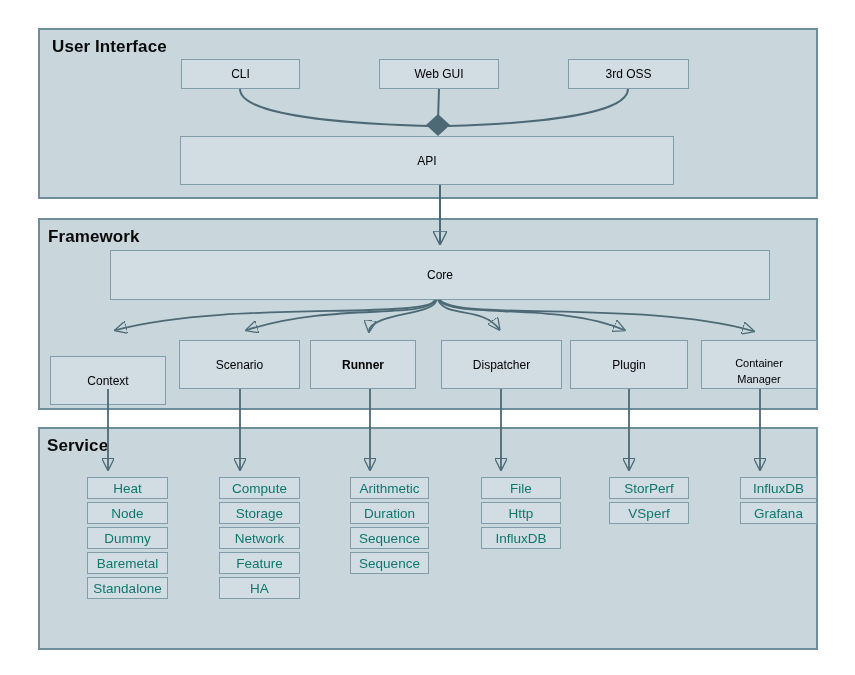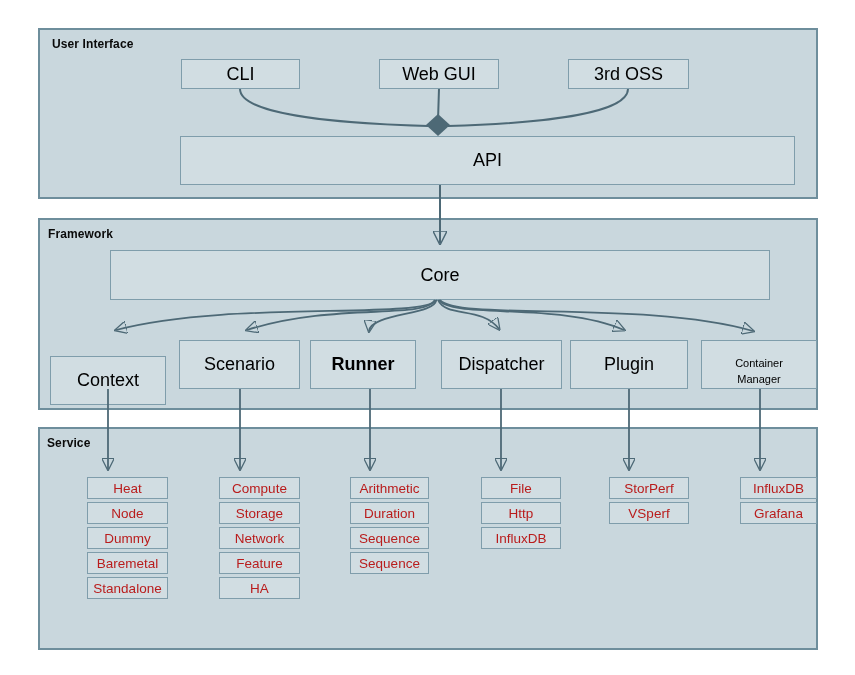--- a/index.html
+++ b/index.html
@@ -7,39 +7,39 @@
     width:855px;height:675px;background:#ffffff;
     font-family:"Liberation Sans", sans-serif;
     position:relative;overflow:hidden;color:#000;
   }
   #stage{position:absolute;left:0;top:0;width:855px;height:675px;}
   .section{
     position:absolute;box-sizing:border-box;
     background:#c9d7dd;border:2px solid #6e8e9c;
   }
   .sec-label{
-    position:absolute;font-weight:bold;font-size:12px;color:#0a0a0a;
+    position:absolute;font-weight:bold;font-size:17px;color:#0a0a0a;
     letter-spacing:0.1px;
   }
   .node{
     position:absolute;box-sizing:border-box;
     background:#d1dde2;border:1.5px solid #7f9dab;
     display:flex;align-items:center;justify-content:center;
-    font-size:18px;color:#000;text-align:center;
+    font-size:12px;color:#000;text-align:center;
   }
   .node.small-text{font-size:11px;line-height:1.45;align-items:flex-end;}
   .node.small-text .wrap{display:block;max-width:64px;}
   .svc-col{
     position:absolute;display:flex;flex-direction:column;gap:3px;
   }
   .svc-item{
     box-sizing:border-box;height:22px;
     background:#d1dde2;border:1.5px solid #7f9dab;
     display:flex;align-items:center;justify-content:center;
-    font-size:13.5px;color:#b91c1c;margin-left:39px;
+    font-size:13.5px;color:#0f766e;margin-left:39px;
   }
   svg.overlay{
     position:absolute;left:0;top:0;width:855px;height:675px;
     pointer-events:none;
   }
   svg.overlay path, svg.overlay line{stroke:#4d6976;fill:none;}
 </style>
 </head>
 <body>
 
@@ -50,21 +50,21 @@
 
   <div class="node" style="left:181px;top:59px;width:119px;height:30px;">
     <span>CLI</span>
   </div>
   <div class="node" style="left:379px;top:59px;width:120px;height:30px;">
     <span>Web GUI</span>
   </div>
   <div class="node" style="left:568px;top:59px;width:121px;height:30px;">
     <span>3rd OSS</span>
   </div>
-  <div class="node" style="left:180px;top:136px;width:615px;height:49px;">
+  <div class="node" style="left:180px;top:136px;width:494px;height:49px;">
     <span>API</span>
   </div>
 
   <div class="section" style="left:38px;top:218px;width:780px;height:192px;"></div>
   <div class="sec-label" style="left:48px;top:227px;">Framework</div>
 
   <div class="node" style="left:110px;top:250px;width:660px;height:50px;">
     <span>Core</span>
   </div>
 

